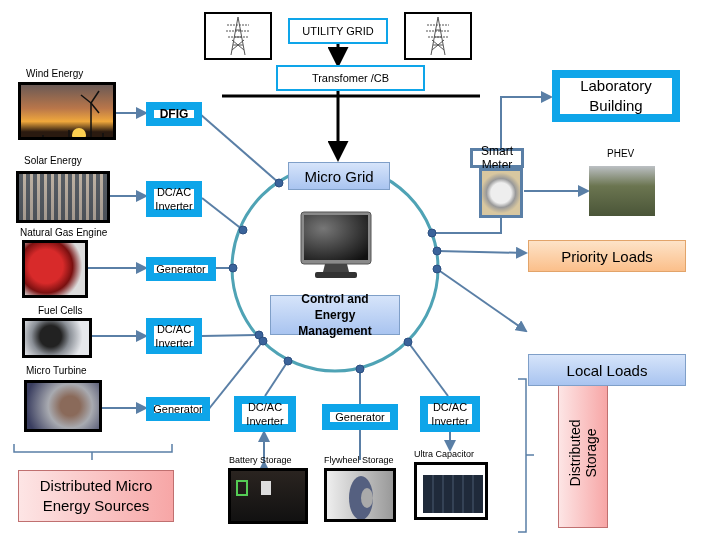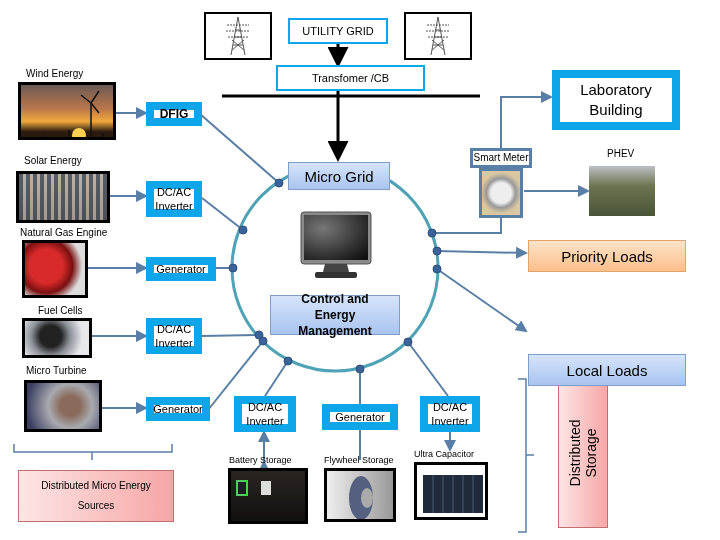--- a/index.html
+++ b/index.html
@@ -97,21 +97,21 @@
       </g>
   </svg>
 </div>
 <div class="bx thin" style="left:288px;top:18px;width:100px;height:26px;font-size:11px;">
   <span>UTILITY GRID</span>
 </div>
 <div class="bx thin" style="left:276px;top:65px;width:149px;height:26px;font-size:11px;">
   <span>Transfomer /CB</span>
 </div>
 
-<div class="bx" style="left:552px;top:70px;width:128px;height:60px;font-size:15px;line-height:20px;padding:0 18px;">
+<div class="bx" style="left:552px;top:70px;width:128px;height:52px;font-size:15px;line-height:20px;padding:0 18px;">
   <span>Laboratory Building</span>
 </div>
 
 <div class="lbl" style="left:26px;top:68px;">Wind Energy</div>
 <div class="photo" style="left:18px;top:82px;width:98px;height:58px;background:linear-gradient(#6b5a55 0%,#b9764a 45%,#f0a83c 70%,#2a1a10 90%);">
   <svg width="98" height="58">
       <g stroke="#111" stroke-width="1.5">
         <line x1="70" y1="58" x2="70" y2="18"></line>
         <line x1="70" y1="18" x2="60" y2="10"></line>
         <line x1="70" y1="18" x2="78" y2="6"></line>
@@ -144,21 +144,21 @@
 <div class="bx" style="left:146px;top:318px;width:56px;height:36px;">
   <span>DC/AC Inverter</span>
 </div>
 
 <div class="lbl" style="left:26px;top:365px;">Micro Turbine</div>
 <div class="photo" style="left:24px;top:380px;width:78px;height:52px;background:radial-gradient(circle at 60% 50%,#8a6a5a 0 20%,#a8aab0 45%,#3a3e60 90%);"></div>
 <div class="bx" style="left:146px;top:397px;width:64px;height:24px;">
   <span>Generator</span>
 </div>
 
-<div class="pink" style="left:18px;top:470px;width:156px;height:52px;font-size:10px;line-height:20px;">
+<div class="pink" style="left:18px;top:470px;width:156px;height:52px;font-size:15px;line-height:20px;">
   <span style="padding:0 8px;">Distributed Micro Energy Sources</span>
 </div>
 
 <div class="blue" style="left:288px;top:162px;width:102px;height:28px;font-size:15px;">
   <span>Micro Grid</span>
 </div>
 <svg class="abs" style="left:299px;top:210px;" width="74" height="70" viewBox="0 0 74 70">
   <defs>
       <radialGradient id="scr" cx="0.3" cy="0.3" r="0.9">
         <stop offset="0" stop-color="#777"></stop>
@@ -209,21 +209,21 @@
         <line x1="46" y1="10" x2="46" y2="48"></line>
         <line x1="56" y1="10" x2="56" y2="48"></line>
       </g>
     </svg>
 </div>
 
 <div class="pink" style="left:558px;top:378px;width:50px;height:150px;">
   <span style="transform:rotate(-90deg);white-space:normal;width:110px;display:block;font-size:14px;line-height:16px;">Distributed Storage</span>
 </div>
 
-<div class="bx" style="left:470px;top:148px;width:62px;height:20px;border:3px solid #5a7fa6;font-size:10px;">
+<div class="bx" style="left:470px;top:148px;width:54px;height:20px;border:3px solid #5a7fa6;font-size:12px;">
   <span>Smart Meter</span>
 </div>
 <div class="photo" style="left:479px;top:168px;width:44px;height:50px;border:3px solid #5a7fa6;background:radial-gradient(circle at 50% 50%,#eee 0 35%,#999 50%,#d8c7a0 70%);"></div>
 <div class="lbl" style="left:607px;top:148px;font-size:10px;">PHEV</div>
 <div class="photo" style="left:589px;top:166px;width:66px;height:50px;border:none;background:linear-gradient(#bcc0c4 0,#6b7550 40%,#4a5538 100%);"></div>
 
 <div class="orange" style="left:528px;top:240px;width:158px;height:32px;font-size:15px;">
   <span>Priority Loads</span>
 </div>
 <div class="blue" style="left:528px;top:318px;width:158px;height:32px;font-size:15px;margin-top:36px;">

